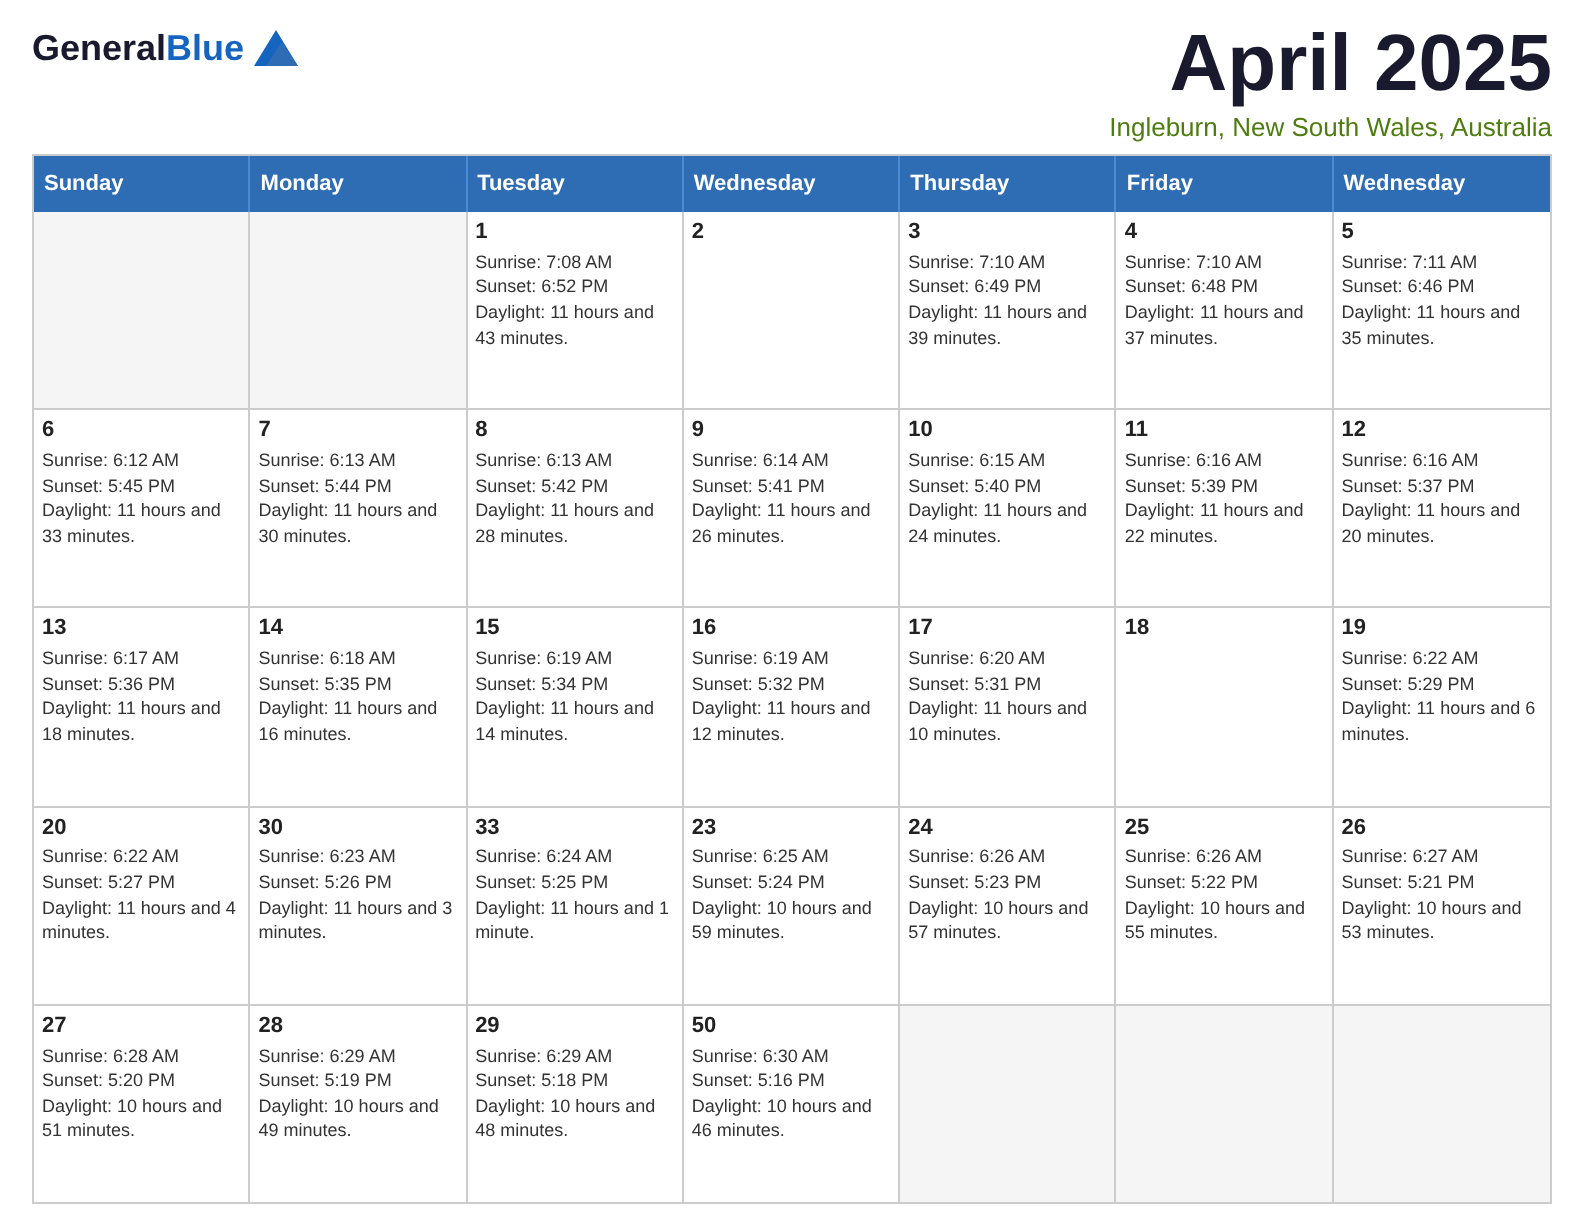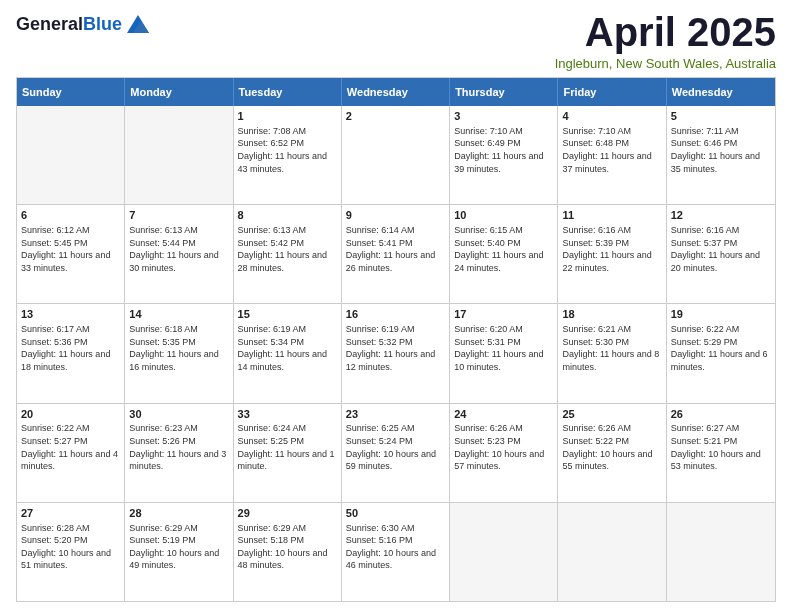--- a/index.html
+++ b/index.html
@@ -206,21 +206,20 @@
           <div class="cal-cell">
             <span class="day-num">16</span>
             <div class="cell-text">Sunrise: 6:19 AM<br>Sunset: 5:32 PM<br>Daylight: 11 hours and 12 minutes.</div>
           </div>
           <div class="cal-cell">
             <span class="day-num">17</span>
             <div class="cell-text">Sunrise: 6:20 AM<br>Sunset: 5:31 PM<br>Daylight: 11 hours and 10 minutes.</div>
           </div>
           <div class="cal-cell">
             <span class="day-num">18</span>
-            <div class="cell-text">Sunrise: 6:21 AM<br>Sunset: 5:30 PM<br>Daylight: 11 hours and 8 minutes.</div>
           </div>
           <div class="cal-cell">
             <span class="day-num">19</span>
             <div class="cell-text">Sunrise: 6:22 AM<br>Sunset: 5:29 PM<br>Daylight: 11 hours and 6 minutes.</div>
           </div>
         </div>
         <div class="cal-row">
           <div class="cal-cell">
             <span class="day-num">20</span>
             <div class="cell-text">Sunrise: 6:22 AM<br>Sunset: 5:27 PM<br>Daylight: 11 hours and 4 minutes.</div>

